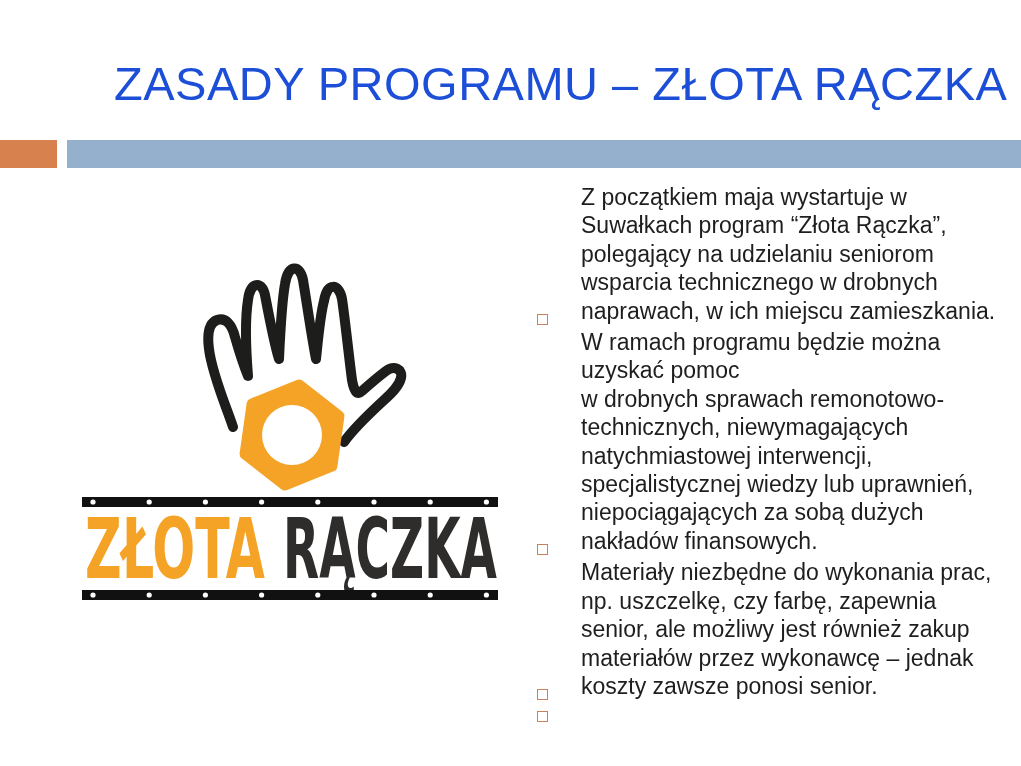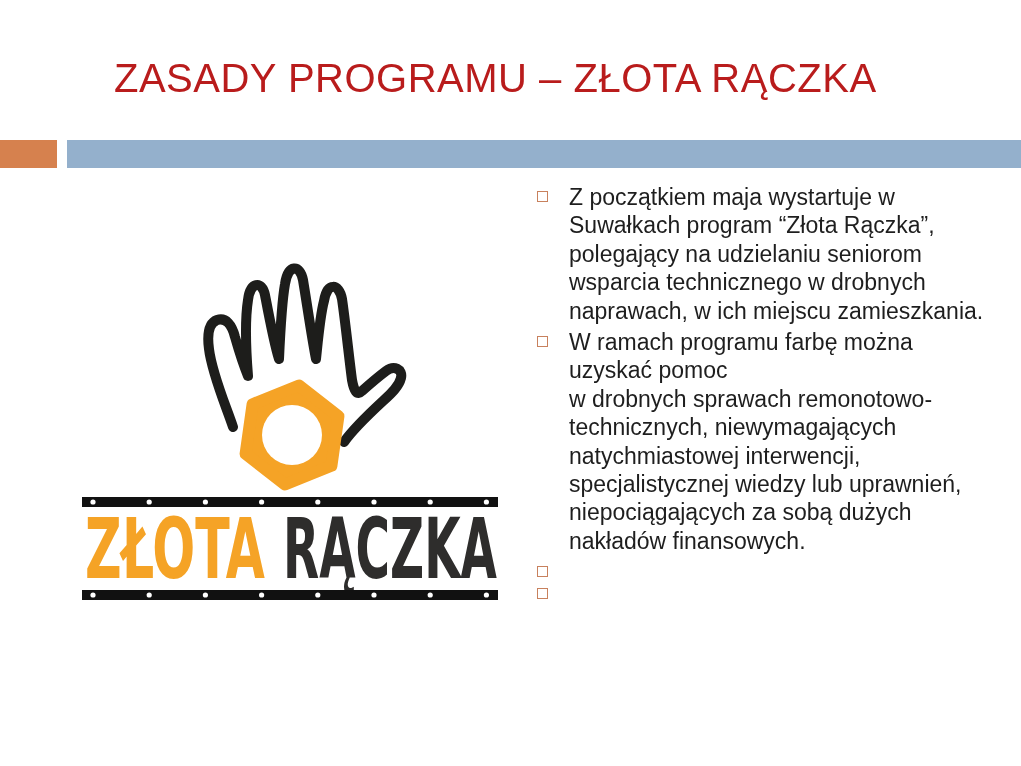--- a/index.html
+++ b/index.html
@@ -6,23 +6,23 @@
   body {
     width:1021px; height:766px;
     position:relative;
     background:#ffffff;
     overflow:hidden;
     font-family:"Liberation Sans", sans-serif;
   }
   .slide-title {
     position:absolute;
     left:114px; top:56px;
-    font-size:40px;
+    font-size:47px;
     letter-spacing:0.5px;
-    color:#b91c1c;
+    color:#1d4ed8;
     white-space:nowrap;
   }
   .accent-square {
     position:absolute;
     left:0; top:140px;
     width:57px; height:28px;
     background:#D6814E;
   }
   .accent-bar {
     position:absolute;
@@ -36,22 +36,23 @@
   }
   .bullet-list {
     position:absolute;
     left:537px; top:183px;
     width:474px;
     list-style:none;
     margin:0; padding:0;
   }
   .bullet-item {
     display:flex;
-    align-items:flex-start;
+    align-items:flex-end;
     margin:0 0 3px 0;
+    gap:12px;
   }
   .bullet-square {
     flex:0 0 auto;
     width:9px; height:9px;
     border:1.5px solid #C8815D;
     margin:8px 21px 0 0;
     background:#ffffff;
   }
   .bullet-text {
     font-size:23px;
@@ -125,28 +126,33 @@
   <li class="bullet-item">
     <span class="bullet-square"></span>
     <div class="bullet-text">Z początkiem maja wystartuje w
 Suwałkach program “Złota Rączka”,
 polegający na udzielaniu seniorom
 wsparcia technicznego w drobnych
 naprawach, w ich miejscu zamieszkania.</div>
   </li>
   <li class="bullet-item">
     <span class="bullet-square"></span>
-    <div class="bullet-text">W ramach programu farbę można
+    <div class="bullet-text">W ramach programu będzie można
 uzyskać pomoc
 w drobnych sprawach remonotowo-
 technicznych, niewymagających
 natychmiastowej interwencji,
 specjalistycznej wiedzy lub uprawnień,
 niepociągających za sobą dużych
 nakładów finansowych.</div>
   </li>
   <li class="bullet-item">
     <span class="bullet-square"></span>
+    <div class="bullet-text">Materiały niezbędne do wykonania prac,
+np. uszczelkę, czy farbę, zapewnia
+senior, ale możliwy jest również zakup
+materiałów przez wykonawcę – jednak
+koszty zawsze ponosi senior.</div>
   </li>
   <li class="bullet-item">
     <span class="bullet-square"></span>
   </li>
 </ul>
 
 </body></html>

